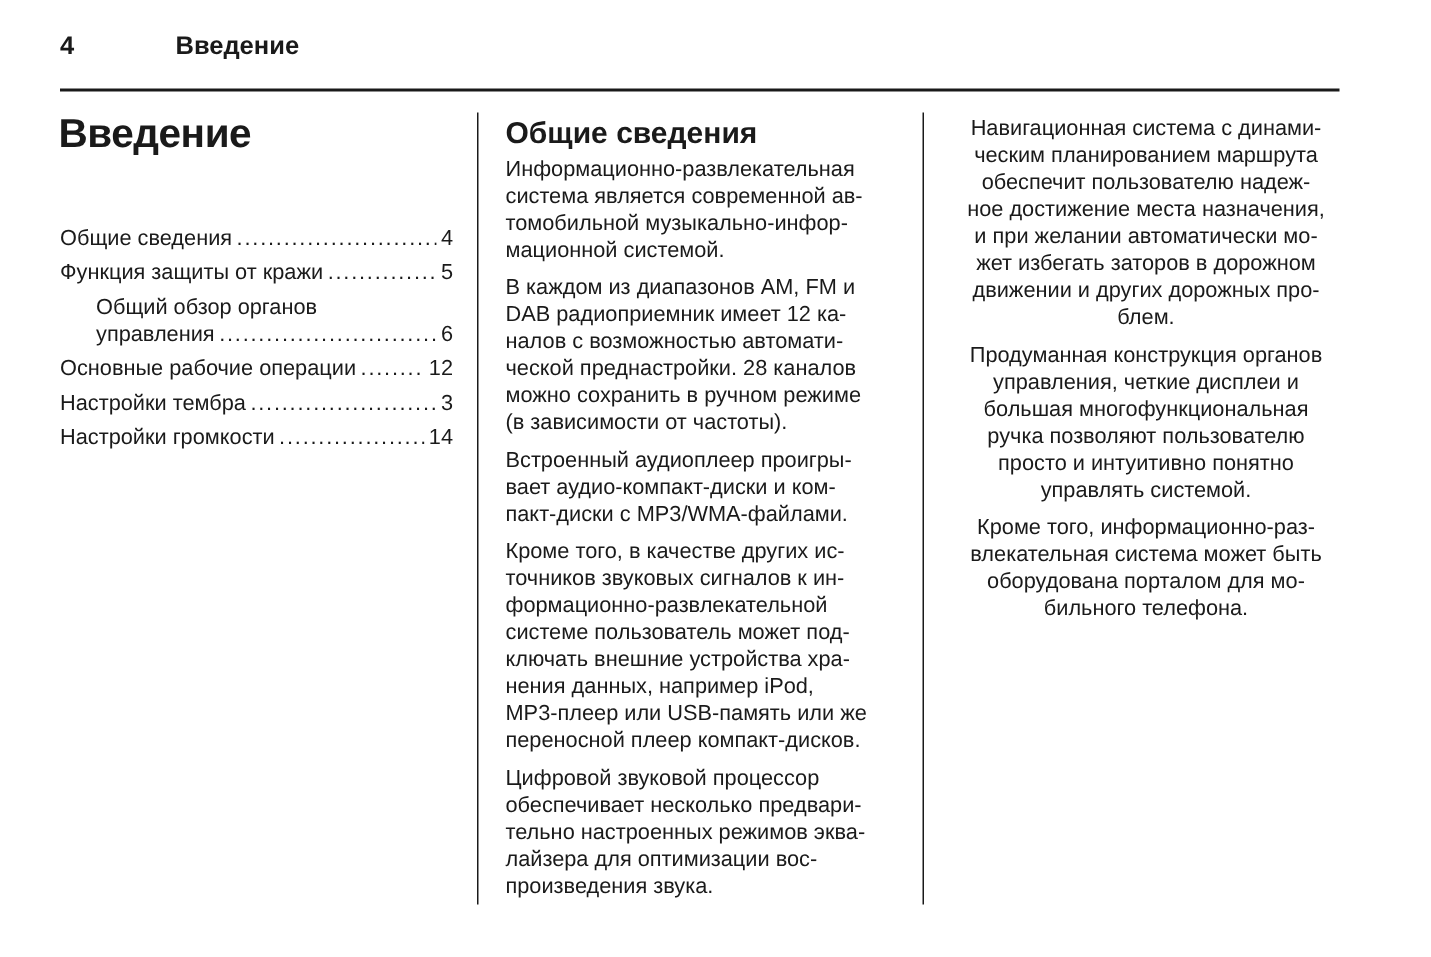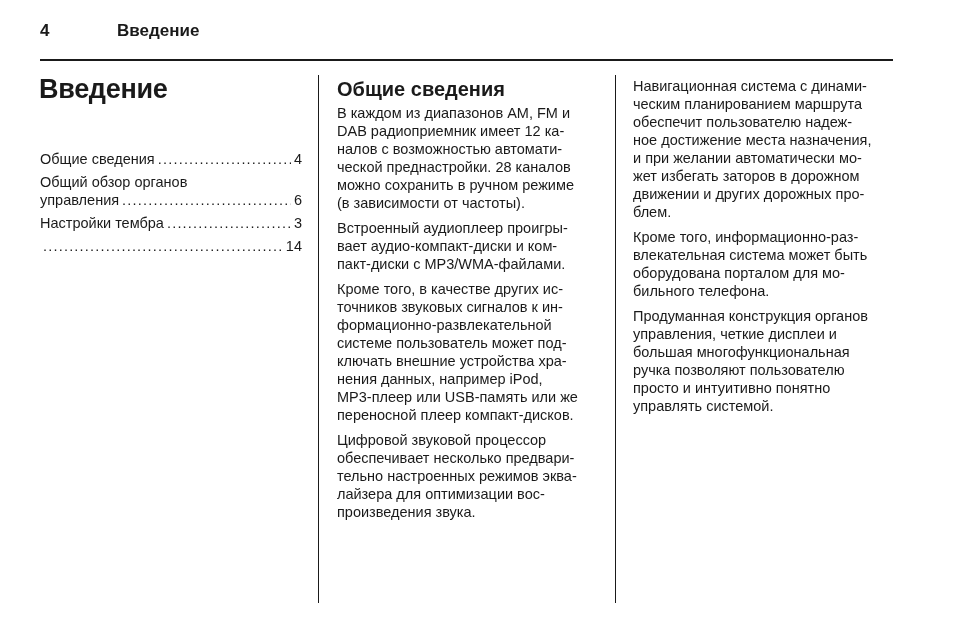--- a/index.html
+++ b/index.html
@@ -55,20 +55,21 @@
     }
     .toc-item {
       display: flex;
       align-items: baseline;
       margin-bottom: 5px;
       white-space: nowrap;
       cursor: pointer;
     }
     .toc-item.multi {
       display: block;
+      margin-left: 24px;
     }
     .toc-item .toc-line2 {
       display: flex;
       align-items: baseline;
       justify-content: space-between;
     }
     .toc-dots {
       flex: 1;
       overflow: hidden;
       margin: 0 3px;
@@ -95,20 +96,21 @@
       margin: 0 0 7px 0;
       white-space: pre-line;
     }
     .col2 {
       left: 337px;
       top: 77px;
     }
     .col3 {
       left: 633px;
       top: 77px;
+      text-align: center;
     }
     .section-title {
       font-size: 20px;
       font-weight: bold;
       line-height: 24px;
       margin: 0 0 3px 0;
     }
   </style>
 </head>
 <body>
@@ -117,45 +119,60 @@
 <div class="running-head">Введение</div>
 <div class="header-rule"></div>
 
 <h1 class="chapter-title" style="margin:0;">Введение</h1>
 
 <div class="toc">
   <div class="toc-item">
     <span>Общие сведения</span>
     <span class="toc-dots"></span>
     <span>4</span>
+  </div>
+  <div class="toc-item">
+    <span>Функция защиты от кражи</span>
+    <span class="toc-dots"></span>
+    <span>5</span>
   </div>
   <div class="toc-item multi">
     <div>Общий обзор органов</div>
     <div class="toc-line2">
       <span>управления</span>
       <span class="toc-dots"></span>
       <span>6</span>
     </div>
   </div>
   <div class="toc-item">
+    <span>Основные рабочие операции</span>
+    <span class="toc-dots"></span>
+    <span>12</span>
+  </div>
+  <div class="toc-item">
     <span>Настройки тембра</span>
     <span class="toc-dots"></span>
     <span>3</span>
   </div>
   <div class="toc-item">
+    <span>Настройки громкости</span>
     <span class="toc-dots"></span>
     <span>14</span>
   </div>
 </div>
 
 <div class="divider" style="left:318px;"></div>
 <div class="divider" style="left:615px;"></div>
 
 <div class="col col2">
   <h2 class="section-title">Общие сведения</h2>
+  <p>Информационно-развлекательная
+система является современной ав-
+томобильной музыкально-инфор-
+мационной системой.</p>
   <p>В каждом из диапазонов AM, FM и
 DAB радиоприемник имеет 12 ка-
 налов с возможностью автомати-
 ческой преднастройки. 28 каналов
 можно сохранить в ручном режиме
 (в зависимости от частоты).</p>
   <p>Встроенный аудиоплеер проигры-
 вает аудио-компакт-диски и ком-
 пакт-диски с MP3/WMA-файлами.</p>
   <p>Кроме того, в качестве других ис-
@@ -175,23 +192,23 @@
 
 <div class="col col3">
   <p>Навигационная система с динами-
 ческим планированием маршрута
 обеспечит пользователю надеж-
 ное достижение места назначения,
 и при желании автоматически мо-
 жет избегать заторов в дорожном
 движении и других дорожных про-
 блем.</p>
-  <p>Кроме того, информационно-раз-
-влекательная система может быть
-оборудована порталом для мо-
-бильного телефона.</p>
   <p>Продуманная конструкция органов
 управления, четкие дисплеи и
 большая многофункциональная
 ручка позволяют пользователю
 просто и интуитивно понятно
 управлять системой.</p>
+  <p>Кроме того, информационно-раз-
+влекательная система может быть
+оборудована порталом для мо-
+бильного телефона.</p>
 </div>
 
 </body></html>

